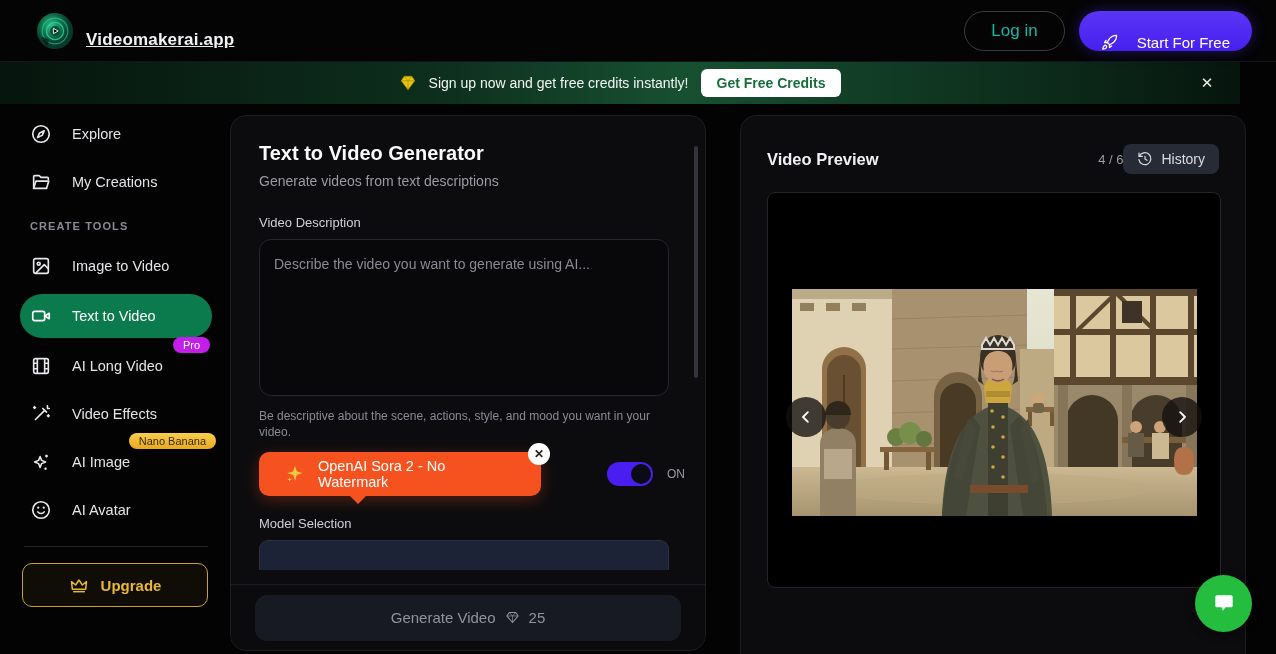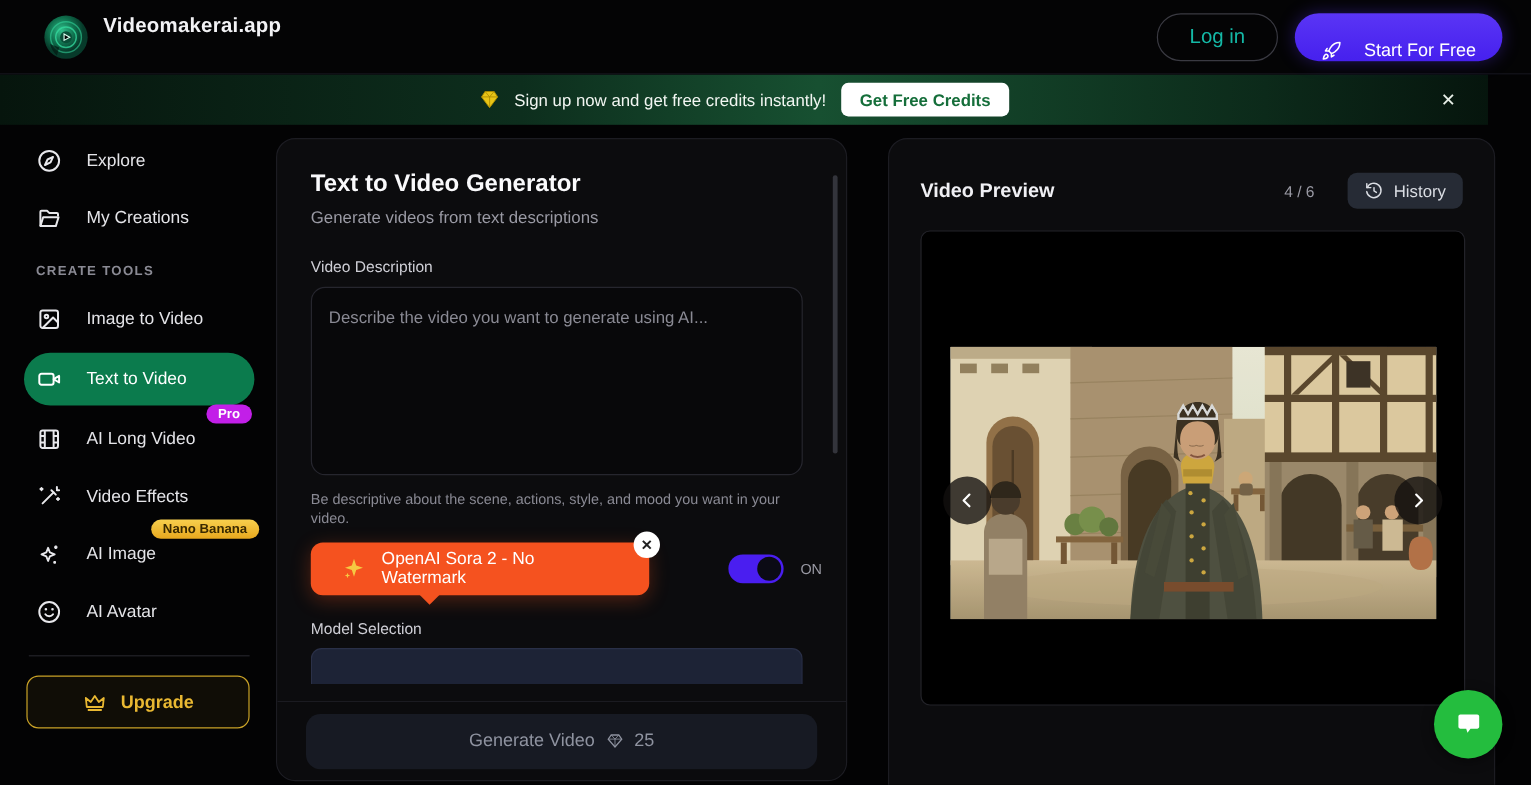--- a/index.html
+++ b/index.html
@@ -5,21 +5,21 @@
   * { margin:0; padding:0; box-sizing:border-box; }
   html,body { width:1276px; height:654px; overflow:hidden; background:#030304;
     font-family:"Liberation Sans", sans-serif; color:#e8e8ec; }
 
   .stage { position:relative; width:1276px; height:654px; background:#030304; }
 
   
   .header { position:absolute; top:0; left:0; width:1276px; height:62px;
     display:flex; align-items:center; justify-content:space-between;
     padding:0 24px 0 36px; background:#040405; border-bottom:1px solid #14141c; z-index:5; }
-  .brand { display:flex; align-items:flex-start; gap:12px; }
+  .brand { display:flex; align-items:flex-end; gap:12px;text-decoration:underline; }
   .brand-logo { width:38px; height:38px; }
   .brand-name { font-size:17px; font-weight:bold; color:#f2f2f5; letter-spacing:.2px; }
   .header-actions { display:flex; align-items:center; gap:14px; }
   .btn-login { height:40px; padding:0 26px; border-radius:20px; background:transparent;
     border:1px solid #3a3a42; color:#14b8a6; font-size:17px; cursor:pointer; }
   .btn-start { height:40px; padding:0 22px; border-radius:20px; border:none; cursor:pointer;
     background:linear-gradient(180deg,#5a35f5,#4620ee); color:#fff; font-size:15px;
     display:flex; align-items:flex-end; gap:19px; box-shadow:0 0 14px rgba(90,53,245,.35); }
 
   
@@ -36,21 +36,21 @@
   
   .sidebar { position:absolute; top:104px; left:0; width:228px; height:550px; padding:10px 16px 0 20px; }
   .side-item { position:relative; display:flex; align-items:center; gap:20px; height:40px;
     margin-bottom:8px; padding:0 12px 0 10px; border-radius:22px; cursor:pointer; color:#e4e4e8; }
   .side-item .s-icon { width:22px; height:22px; flex:0 0 22px; display:flex; align-items:center; }
   .side-item span.lbl { font-size:14.5px; }
   .side-item.active { background:#0b7b4d; color:#fff; height:44px; }
   .section-title { margin:18px 0 14px 10px; font-size:11px; font-weight:bold;
     letter-spacing:.1em; color:#8a8a94; }
   .badge { position:absolute; top:-9px; right:2px; font-size:11px; padding:2px 10px;
-    border-radius:10px; font-weight:bold; }
+    border-radius:10px; font-weight:normal; }
   .badge-pro { background:#c21fe8; color:#fff; }
   .badge-banana { background:linear-gradient(180deg,#f7cf4e,#e8a81e); color:#3a2a00; right:-4px; }
   .side-divider { height:1px; background:#24242a; margin:16px 4px 16px 4px; }
   .btn-upgrade { width:186px; height:44px; margin-left:2px; border-radius:10px; cursor:pointer;
     background:rgba(233,184,50,.06); border:1px solid #c9a227; color:#e9b832;
     font-size:15px; font-weight:bold; display:flex; align-items:center; justify-content:center; gap:12px; }
 
   
   .panel { position:absolute; background:#0c0c0e; border:1px solid #1c1c22; border-radius:16px; }
   .panel-left { left:230px; top:115px; width:476px; height:536px; padding:26px 20px 0 28px; overflow:hidden; }
@@ -90,21 +90,21 @@
     display:flex; align-items:center; justify-content:center; }
   .btn-generate { width:426px; height:46px; border-radius:12px; border:none; cursor:pointer;
     background:#171a23; color:#8f93a0; font-size:15px; display:flex; align-items:center;
     justify-content:center; gap:9px; }
   .scrollbar { position:absolute; right:7px; top:30px; width:4px; height:232px;
     background:#33343b; border-radius:2px; }
 
   
   .preview-head { display:flex; align-items:center; }
   .preview-title { font-size:16.5px; font-weight:bold; color:#f0f0f4; flex:1; }
-  .preview-counter { font-size:13px; color:#9a9aa4; margin-right:28px; }
+  .preview-counter { font-size:13px; color:#9a9aa4; margin-right:0; }
   .btn-history { height:30px; padding:0 14px; border-radius:8px; border:none; cursor:pointer;
     background:#262b35; color:#dadde3; font-size:14px; display:flex; align-items:center; gap:8px; }
   .video-frame { position:relative; margin-top:18px; width:454px; height:396px;
     background:#000; border:1px solid #232329; border-radius:8px; overflow:hidden; }
   .video-thumb { position:absolute; left:24px; top:96px; width:405px; height:227px; display:block; }
   .nav-btn { position:absolute; top:204px; width:40px; height:40px; border-radius:50%; border:none;
     cursor:pointer; background:rgba(18,16,14,.78); color:#fff; display:flex; align-items:center;
     justify-content:center; z-index:3; }
   .nav-prev { left:18px; } .nav-next { right:18px; }
   .dots { position:absolute; left:0; right:0; bottom:42px; display:flex; align-items:center;

